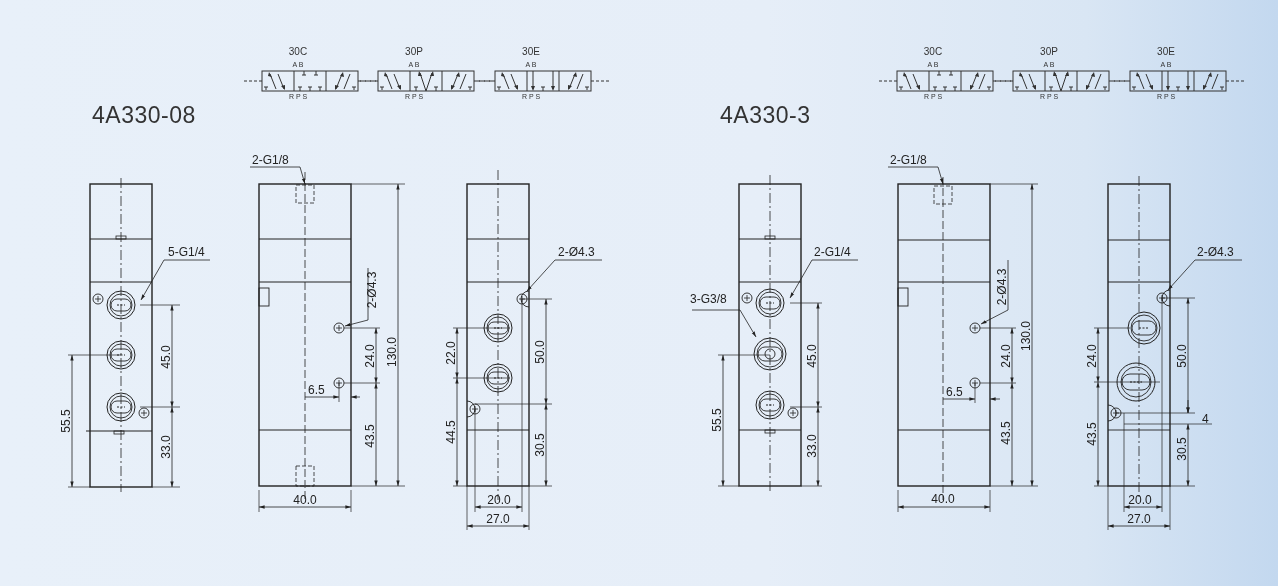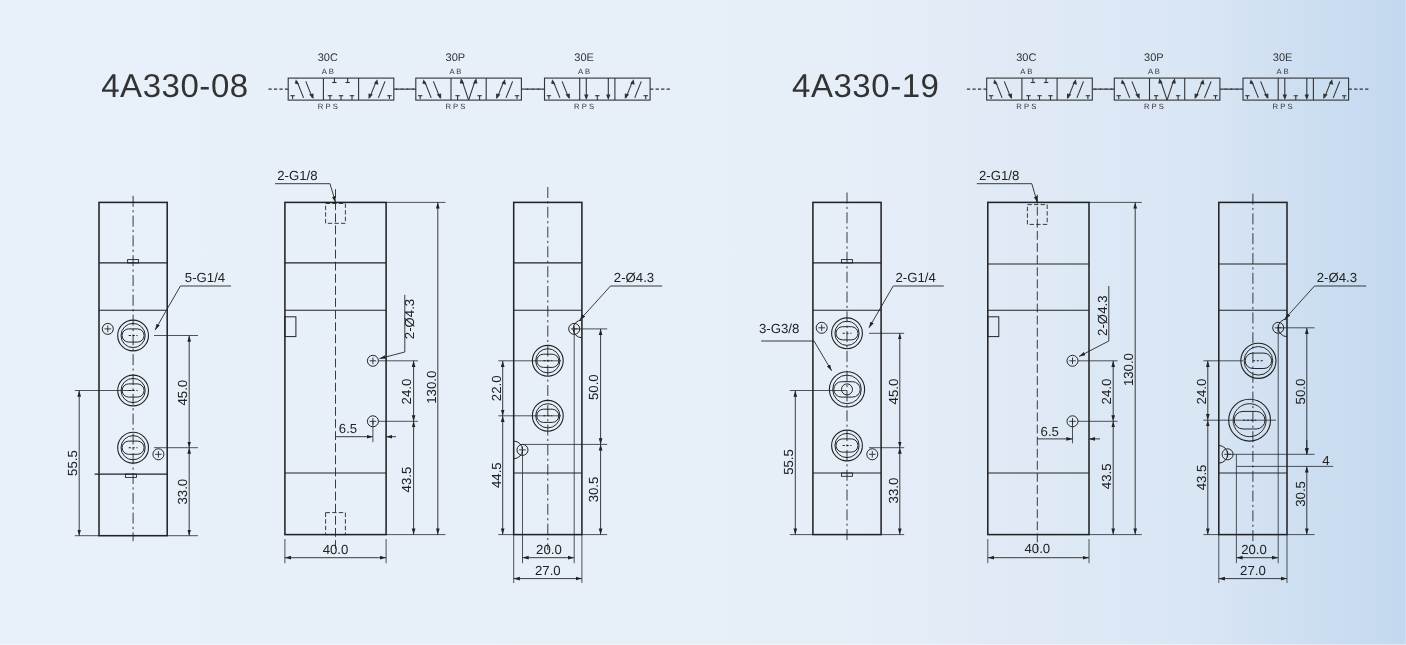--- a/index.html
+++ b/index.html
@@ -1,30 +1,30 @@
 <!DOCTYPE html>
 <html><head>
 <meta charset="utf-8">
 <style>
   html,body{margin:0;padding:0;}
   body{width:1278px;height:586px;overflow:hidden;position:relative;
     background:linear-gradient(90deg,#e8f0f9 0%,#e6eef8 60%,#d9e6f4 85%,#c3d8ef 100%);
     font-family:"Liberation Sans",sans-serif;color:#222;}
-  .model-title{position:absolute;font-size:30px;color:#333;letter-spacing:0.5px;}
+  .model-title{position:absolute;font-size:23px;color:#333;letter-spacing:0.5px;margin-top:40px;}
   svg{position:absolute;left:0;top:0;}
   .sym-label{font-size:10px;fill:#333;}
   .sym-port{font-size:7px;fill:#333;}
   .dim{font-size:12px;fill:#222;}
   .callout{font-size:12px;fill:#222;}
 </style>
 </head>
 <body>
 
 <div class="model-title" style="left:92px;top:62px;">4A330-08</div>
-<div class="model-title" style="left:720px;top:62px;">4A330-19</div>
+<div class="model-title" style="left:720px;top:62px;">4A330-3</div>
 
 <svg width="1278" height="586" viewBox="0 0 1278 586">
   <defs>
     <marker id="ar" viewBox="0 0 10 10" refX="10" refY="5" markerWidth="7" markerHeight="7" orient="auto-start-reverse">
       <path d="M0,2 L10,5 L0,8 z" fill="#222"></path>
     </marker>
 
     <g id="valveBody">
       <line x1="-18" y1="0" x2="0" y2="0" stroke="#333" stroke-width="1" stroke-dasharray="3,2"></line>
       <rect x="0" y="-10" width="96" height="20" fill="none" stroke="#333" stroke-width="1"></rect>

